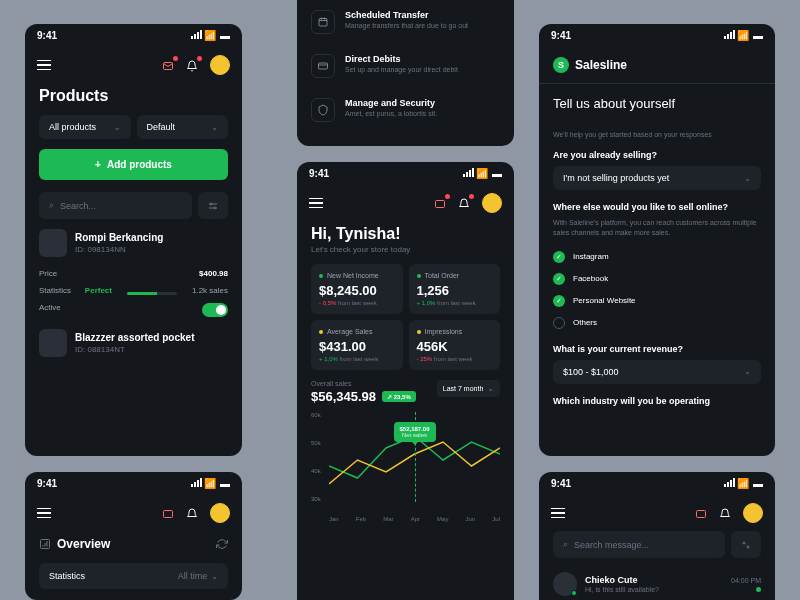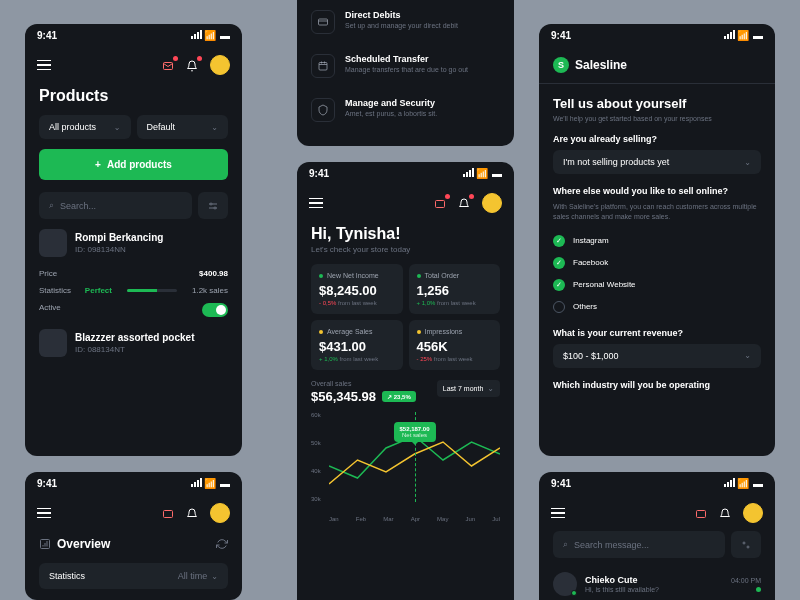--- a/index.html
+++ b/index.html
@@ -25,21 +25,21 @@
 .search-row{display:flex;gap:6px;padding:0 14px 10px}
 .search{flex:1;background:#1e2329;border-radius:6px;padding:8px 10px;font-size:9px;color:#6b7280;display:flex;align-items:center;gap:6px}
 .filter-btn{width:30px;background:#1e2329;border-radius:6px;display:flex;align-items:center;justify-content:center}
 .product{padding:0 14px 8px}
 .prod-head{display:flex;gap:8px;align-items:center;margin-bottom:8px}
 .prod-img{width:28px;height:28px;border-radius:6px;background:#2a2f38}
 .prod-name{font-size:10px;font-weight:700}
 .prod-id{font-size:8px;color:#6b7280;margin-top:2px}
 .stat-row{display:flex;justify-content:space-between;font-size:8px;padding:4px 0;color:#9ca3af}
 .stat-row .val{color:#fff;font-weight:600}
-.bar-wrap{display:flex;align-items:center;gap:15px}
+.bar-wrap{display:flex;align-items:flex-end;gap:15px}
 .progress{width:50px;height:3px;background:#2a2f38;border-radius:2px;overflow:hidden}
 .progress-fill{height:100%;background:#1db954;width:60%}
 .toggle{width:26px;height:14px;background:#1db954;border-radius:7px;position:relative}
 .toggle::after{content:'';position:absolute;right:2px;top:2px;width:10px;height:10px;background:#fff;border-radius:50%}
 
 .s2{left:25px;top:472px;width:217px;height:128px}
 .overview-head{display:flex;justify-content:space-between;align-items:center;padding:6px 14px}
 .overview-head h2{font-size:12px;font-weight:700;display:flex;align-items:center;gap:6px}
 .stats-card{margin:6px 14px;background:#1e2329;border-radius:6px;padding:8px 10px;display:flex;justify-content:space-between;align-items:center;font-size:9px}
 
@@ -73,21 +73,21 @@
 .x-axis{position:absolute;left:18px;right:0;bottom:0;display:flex;justify-content:space-between;font-size:6px;color:#6b7280}
 .tooltip{position:absolute;left:50%;top:10px;transform:translateX(-50%);background:#1db954;border-radius:4px;padding:4px 6px;font-size:6px;text-align:center;z-index:2}
 .tooltip::after{content:'';position:absolute;top:100%;left:50%;transform:translateX(-50%);border:3px solid transparent;border-top-color:#1db954}
 .vline{position:absolute;left:50%;top:0;bottom:0;width:0;border-left:1px dashed #1db954}
 
 .s5{left:539px;top:24px;width:236px;height:432px}
 .brand{display:flex;align-items:center;gap:6px;padding:10px 14px;border-bottom:1px solid #2a2f38}
 .brand-logo{width:16px;height:16px;background:#1db954;border-radius:50%;display:flex;align-items:center;justify-content:center;font-size:9px;font-weight:800}
 .brand-name{font-size:12px;font-weight:800}
 .onboard{padding:12px 14px}
-.onboard h2{font-size:13px;font-weight:700;margin-bottom:4px}
+.onboard h2{font-size:13px;font-weight:400;margin-bottom:20px}
 .onboard>p{font-size:7px;color:#6b7280;margin-bottom:12px}
 .q-label{font-size:9px;font-weight:700;margin-bottom:6px}
 .q-desc{font-size:7px;color:#6b7280;margin-bottom:8px;line-height:1.4}
 .opt{display:flex;align-items:center;gap:8px;padding:5px 0;font-size:8px}
 .check{width:12px;height:12px;background:#1db954;border-radius:50%;display:flex;align-items:center;justify-content:center;font-size:7px}
 .radio{width:12px;height:12px;border:1.5px solid #4b5563;border-radius:50%}
 
 .s6{left:539px;top:472px;width:236px;height:128px;border-radius:12px 12px 0 0}
 .msg{display:flex;gap:8px;padding:8px 14px;align-items:center}
 .msg-avatar{width:24px;height:24px;border-radius:50%;background:#2a2f38;position:relative;flex-shrink:0}
@@ -239,39 +239,39 @@
         <span>All time</span>
         <span class="chev">⌄</span>
       </span>
   </div>
 </div>
 
 <div class="screen s3">
   <div class="setting-item">
     <div class="setting-icon">
         <svg viewBox="0 0 24 24" fill="none" stroke="#9ca3af" stroke-width="1.5">
+          <rect x="4" y="5" width="16" height="15" rx="2"></rect>
+          <path d="M4 9h16M9 3v4M15 3v4"></path>
+        </svg>
+      </div>
+    <div class="setting-text">
+        <h3>Scheduled Transfer</h3>
+        <p>Manage transfers that are due to go out</p>
+      </div>
+  </div>
+  <div class="setting-item">
+    <div class="setting-icon">
+        <svg viewBox="0 0 24 24" fill="none" stroke="#9ca3af" stroke-width="1.5">
           <rect x="3" y="6" width="18" height="12" rx="2"></rect>
           <path d="M3 10h18"></path>
         </svg>
       </div>
     <div class="setting-text">
         <h3>Direct Debits</h3>
         <p>Set up and manage your direct debit</p>
-      </div>
-  </div>
-  <div class="setting-item">
-    <div class="setting-icon">
-        <svg viewBox="0 0 24 24" fill="none" stroke="#9ca3af" stroke-width="1.5">
-          <rect x="4" y="5" width="16" height="15" rx="2"></rect>
-          <path d="M4 9h16M9 3v4M15 3v4"></path>
-        </svg>
-      </div>
-    <div class="setting-text">
-        <h3>Scheduled Transfer</h3>
-        <p>Manage transfers that are due to go out</p>
       </div>
   </div>
   <div class="setting-item">
     <div class="setting-icon">
         <svg viewBox="0 0 24 24" fill="none" stroke="#9ca3af" stroke-width="1.5">
           <path d="M12 2l8 4v6c0 5-3.5 9-8 10-4.5-1-8-5-8-10V6l8-4z"></path>
         </svg>
       </div>
     <div class="setting-text">
         <h3>Manage and Security</h3>

